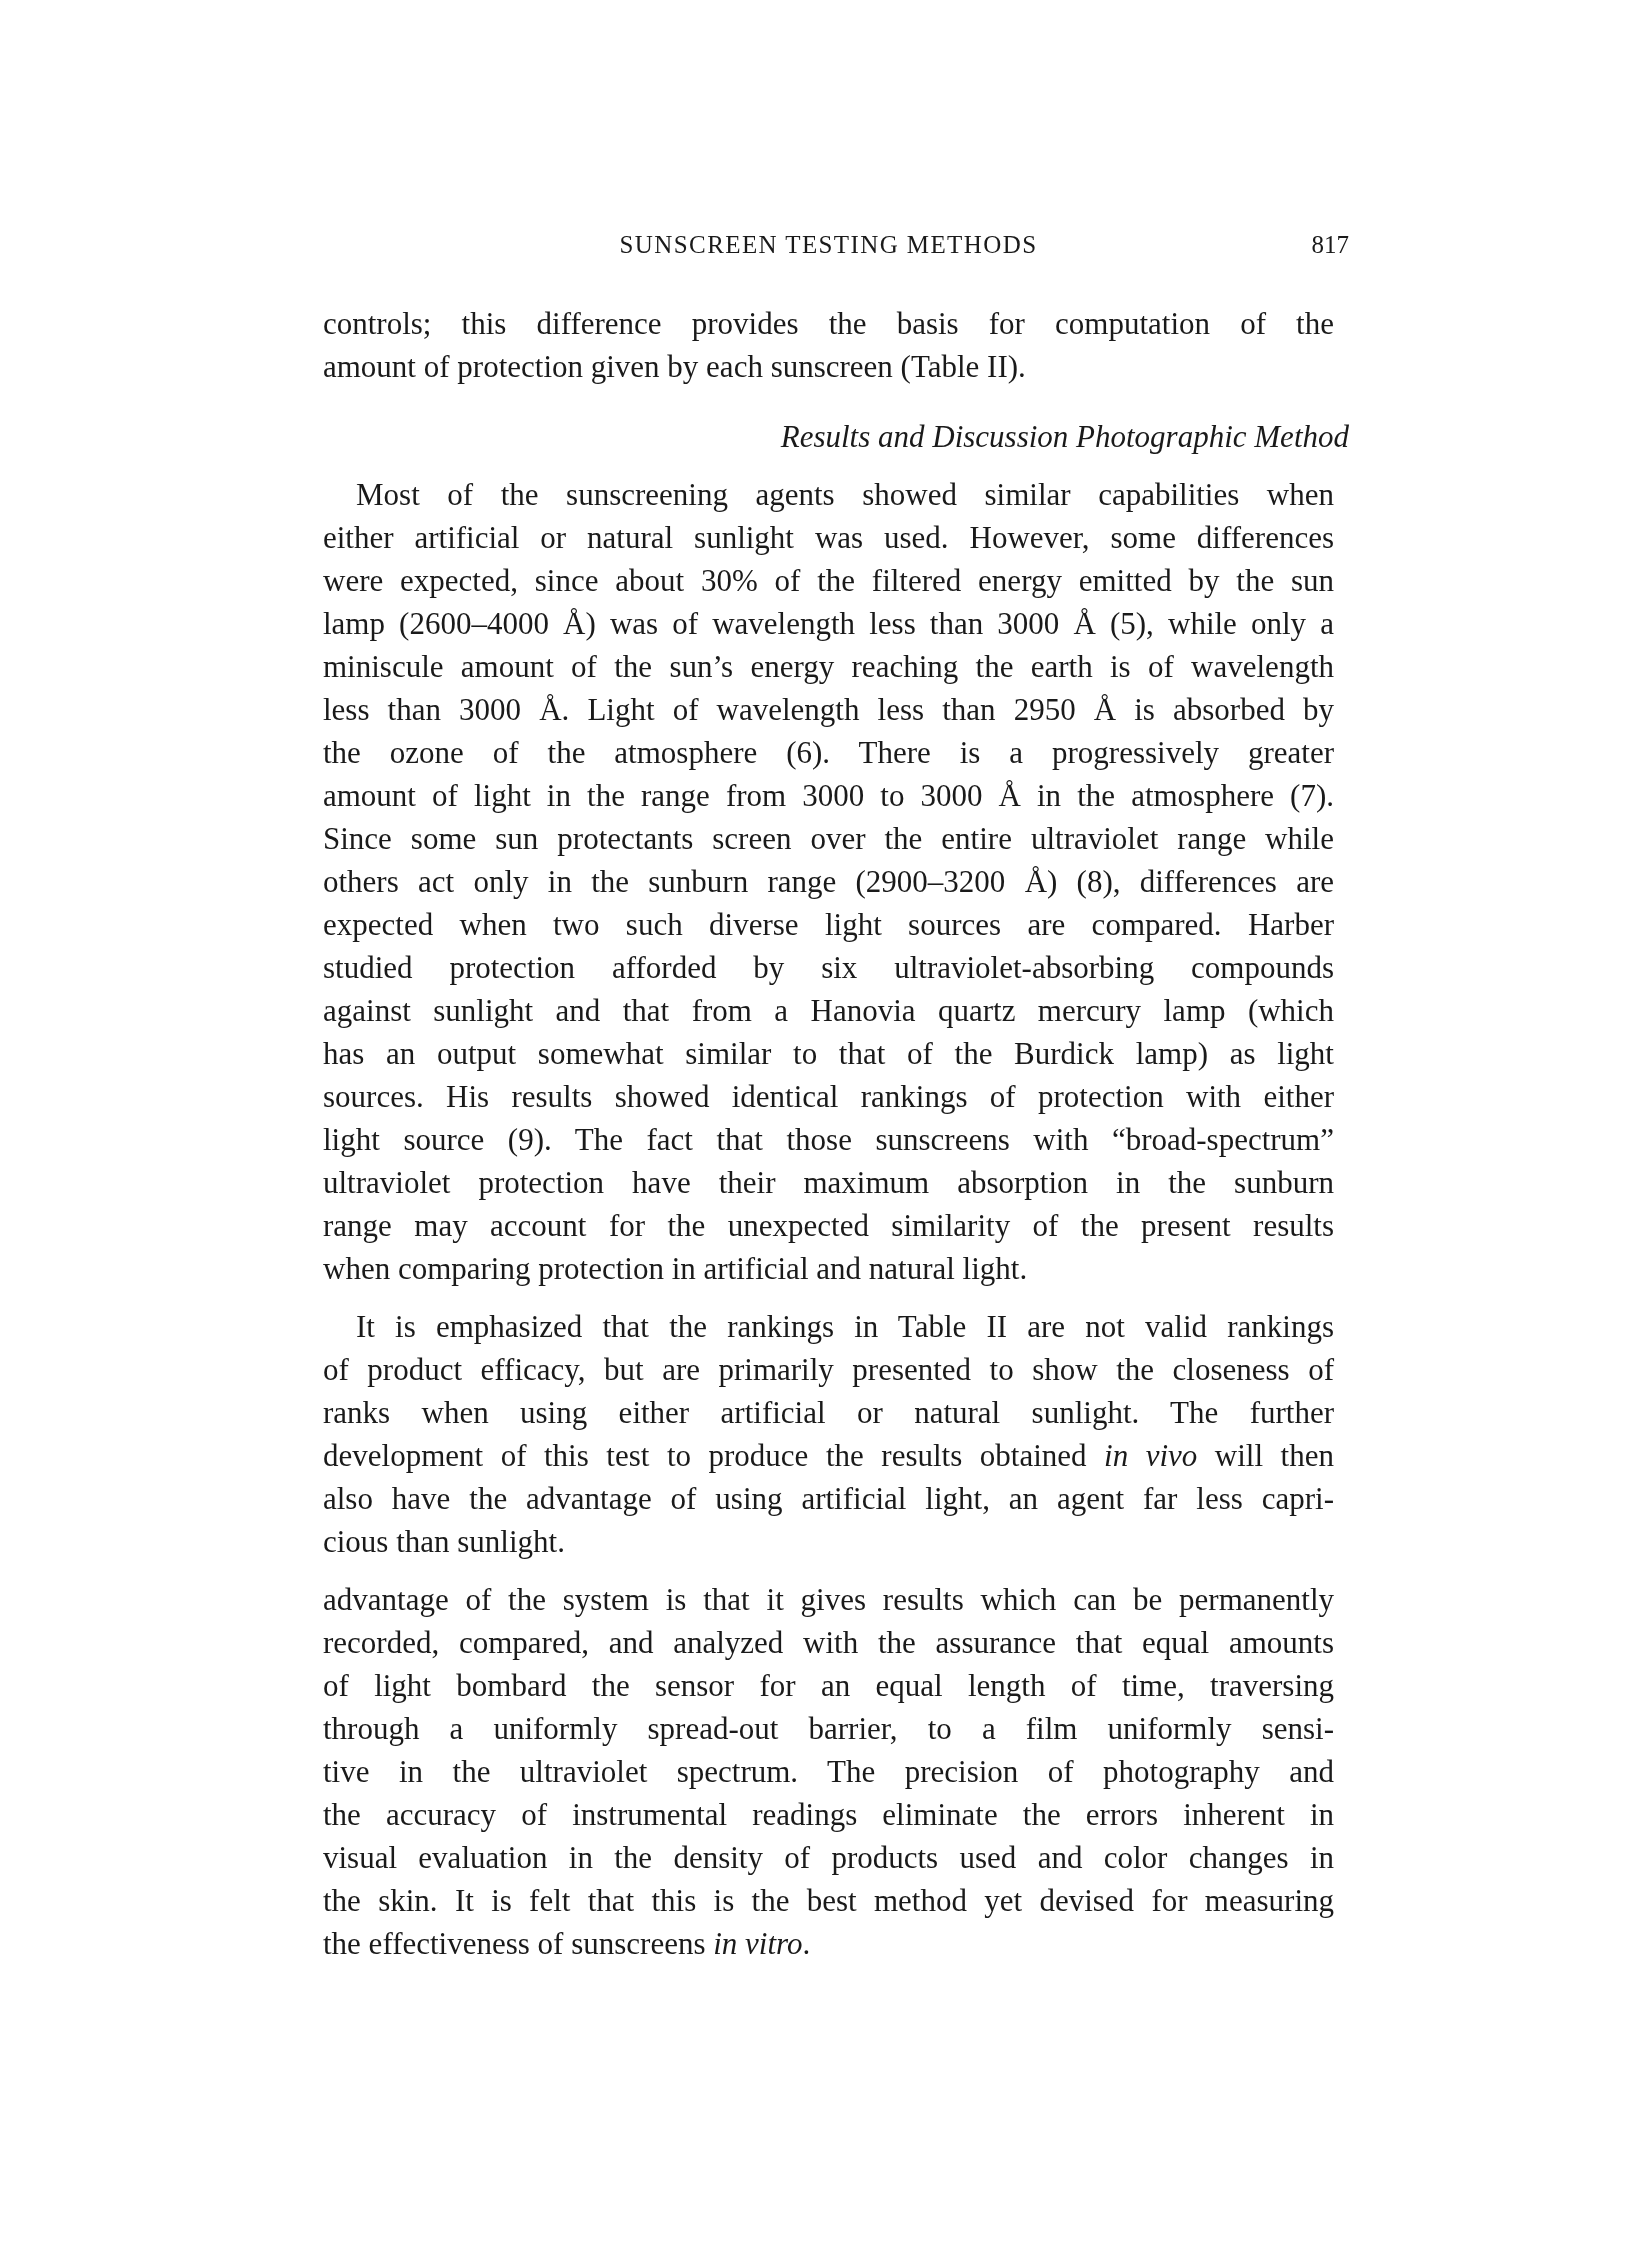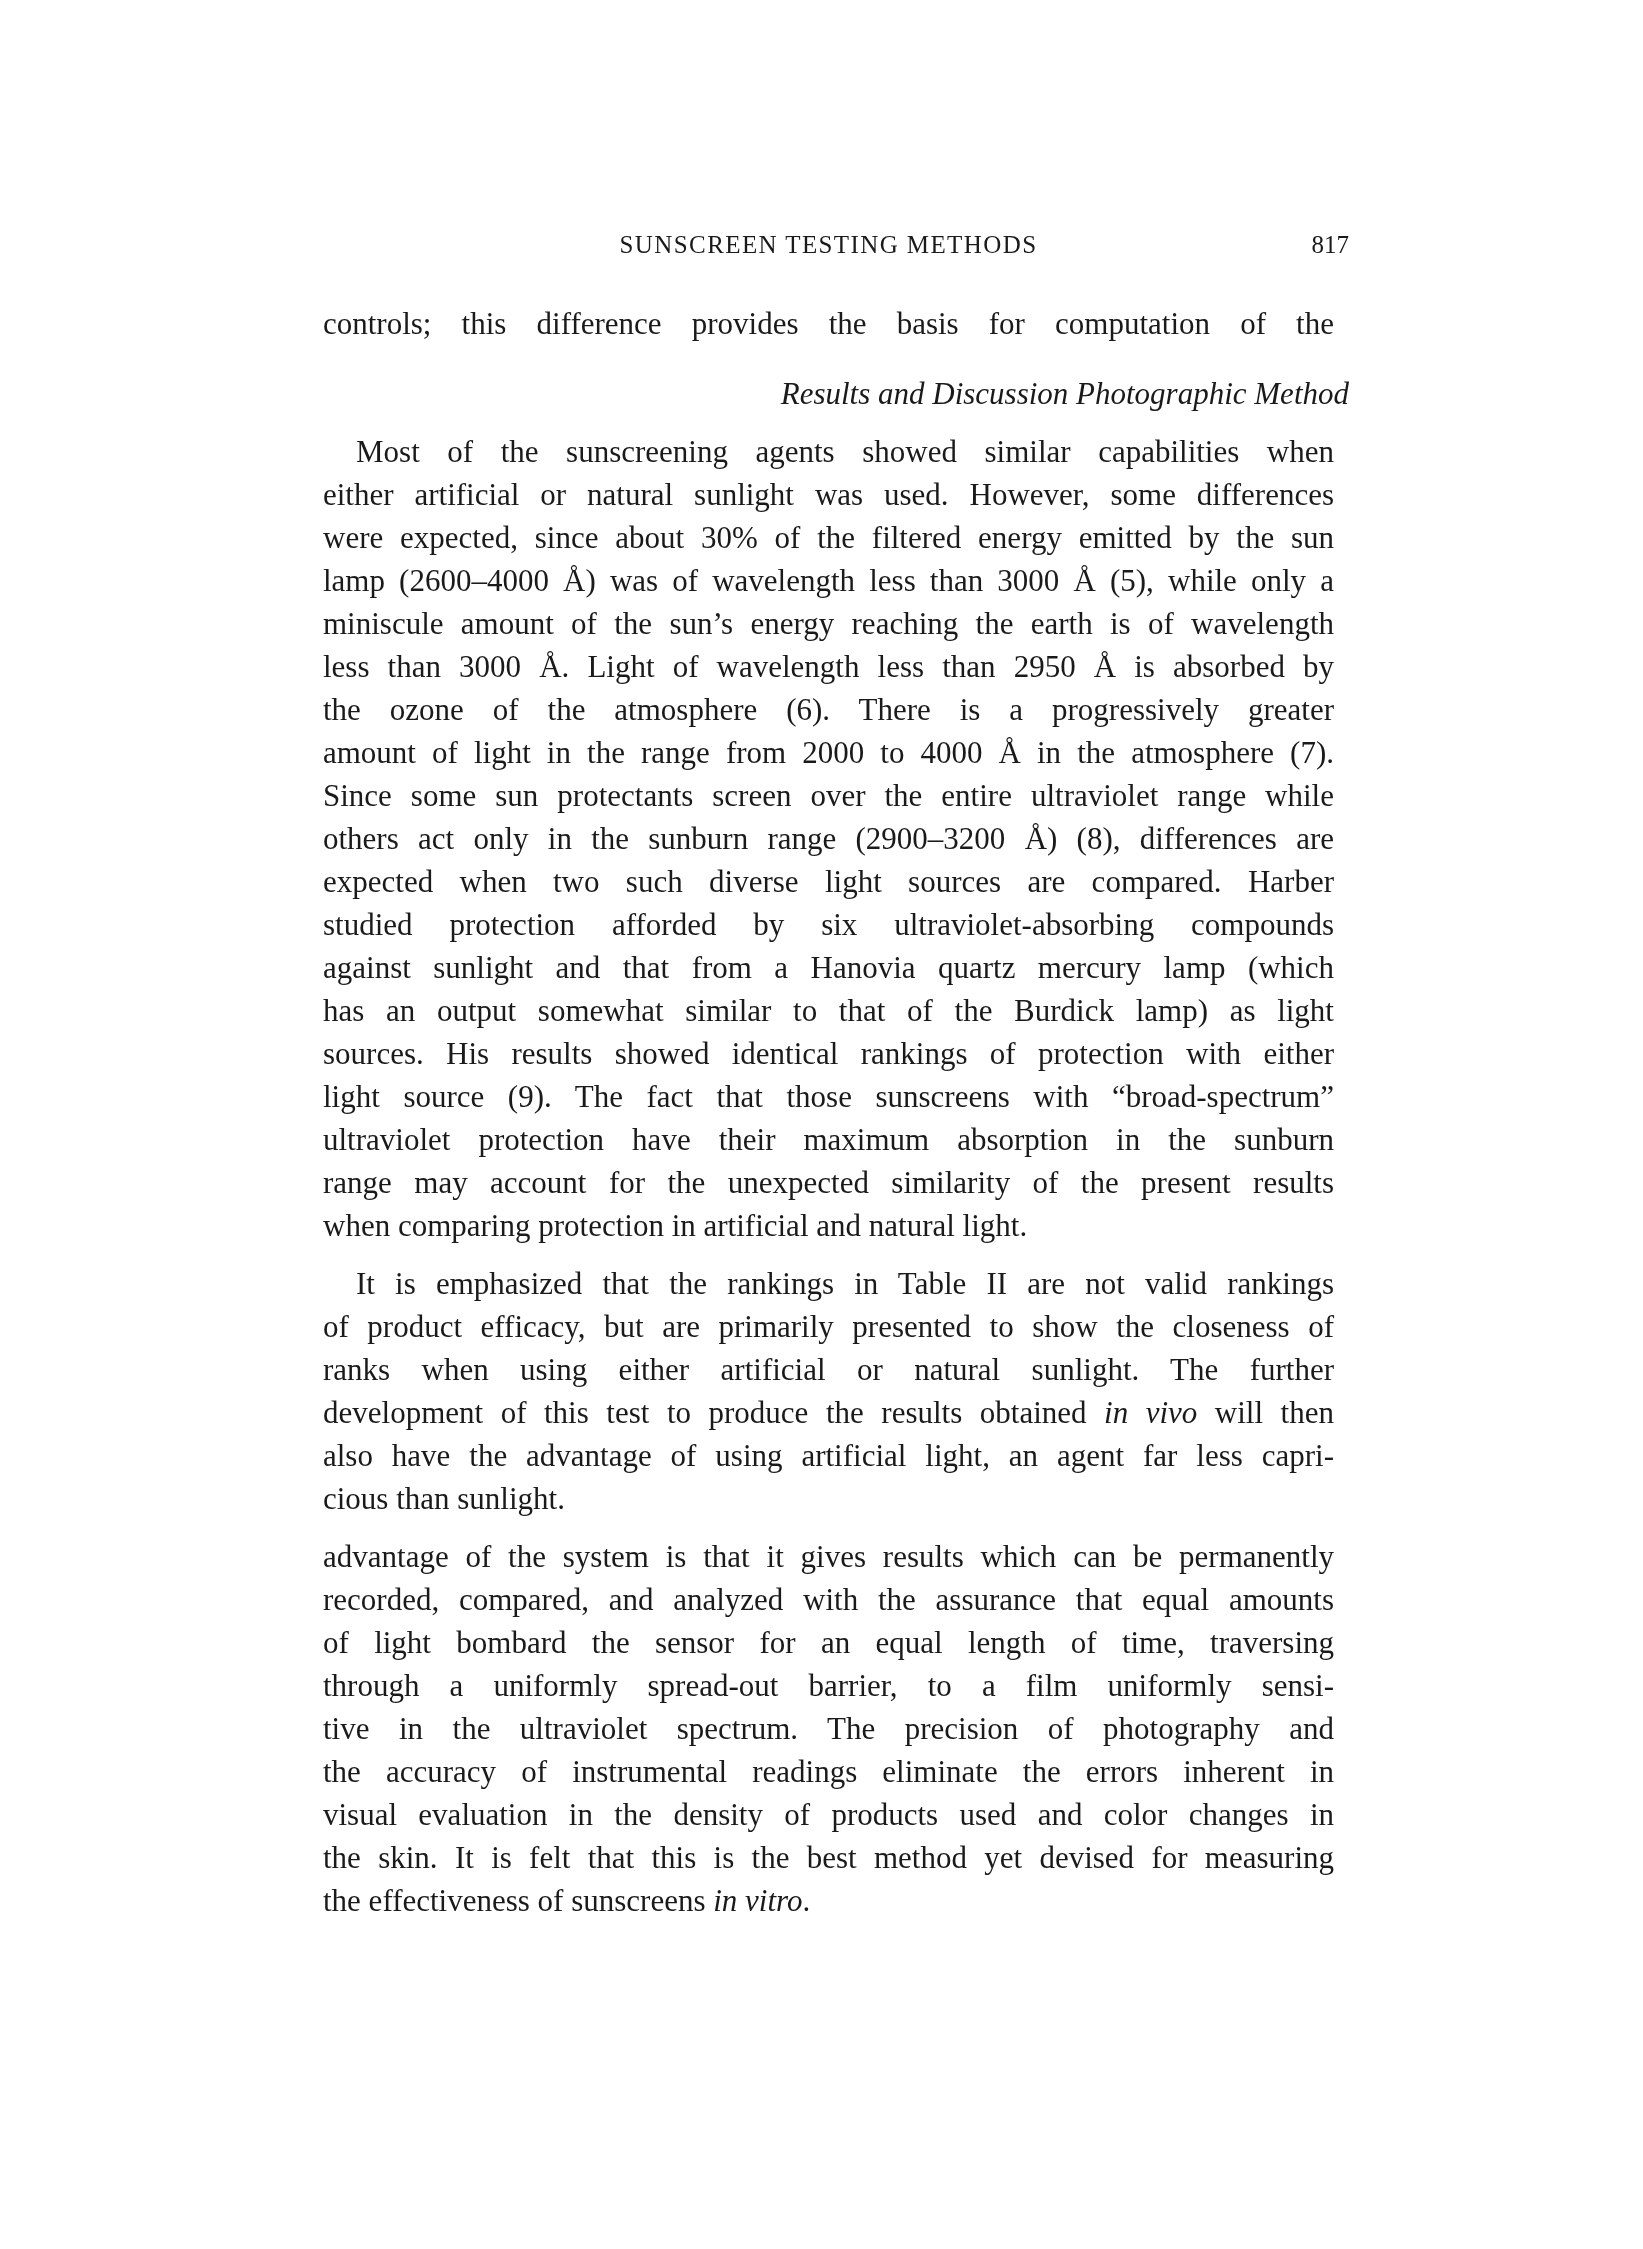--- a/index.html
+++ b/index.html
@@ -71,33 +71,34 @@
 
 <div class="page">
 
   <div class="running-head">
     <div class="running-title">SUNSCREEN TESTING METHODS</div>
     <div class="page-number">817</div>
   </div>
 
   <div class="paragraph">
     <span class="line">controls; this difference provides the basis for computation of the</span>
+    <span class="line last">amount of protection given by each sunscreen (Table II).</span>
   </div>
 
   <div class="section-heading">Results and Discussion Photographic Method</div>
 
   <div class="paragraph">
     <span class="line" style="padding-left:33px">Most of the sunscreening agents showed similar capabilities when</span>
     <span class="line">either artificial or natural sunlight was used.  However, some differences</span>
     <span class="line">were expected, since about 30% of the filtered energy emitted by the sun</span>
     <span class="line">lamp (2600–4000 Å) was of wavelength less than 3000 Å (5), while only a</span>
     <span class="line">miniscule amount of the sun’s energy reaching the earth is of wavelength</span>
     <span class="line">less than 3000 Å.  Light of wavelength less than 2950 Å is absorbed by</span>
     <span class="line">the ozone of the atmosphere (6).  There is a progressively greater</span>
-    <span class="line">amount of light in the range from 2000 to 4000 Å in the atmosphere (7).</span>
+    <span class="line">amount of light in the range from 3000 to 3000 Å in the atmosphere (7).</span>
     <span class="line">Since some sun protectants screen over the entire ultraviolet range while</span>
     <span class="line">others act only in the sunburn range (2900–3200 Å) (8), differences are</span>
     <span class="line">expected when two such diverse light sources are compared.  Harber</span>
     <span class="line">studied protection afforded by six ultraviolet-absorbing compounds</span>
     <span class="line">against sunlight and that from a Hanovia quartz mercury lamp (which</span>
     <span class="line">has an output somewhat similar to that of the Burdick lamp) as light</span>
     <span class="line">sources.  His results showed identical rankings of protection with either</span>
     <span class="line">light source (9).  The fact that those sunscreens with “broad-spectrum”</span>
     <span class="line">ultraviolet protection have their maximum absorption in the sunburn</span>
     <span class="line">range may account for the unexpected similarity of the present results</span>

